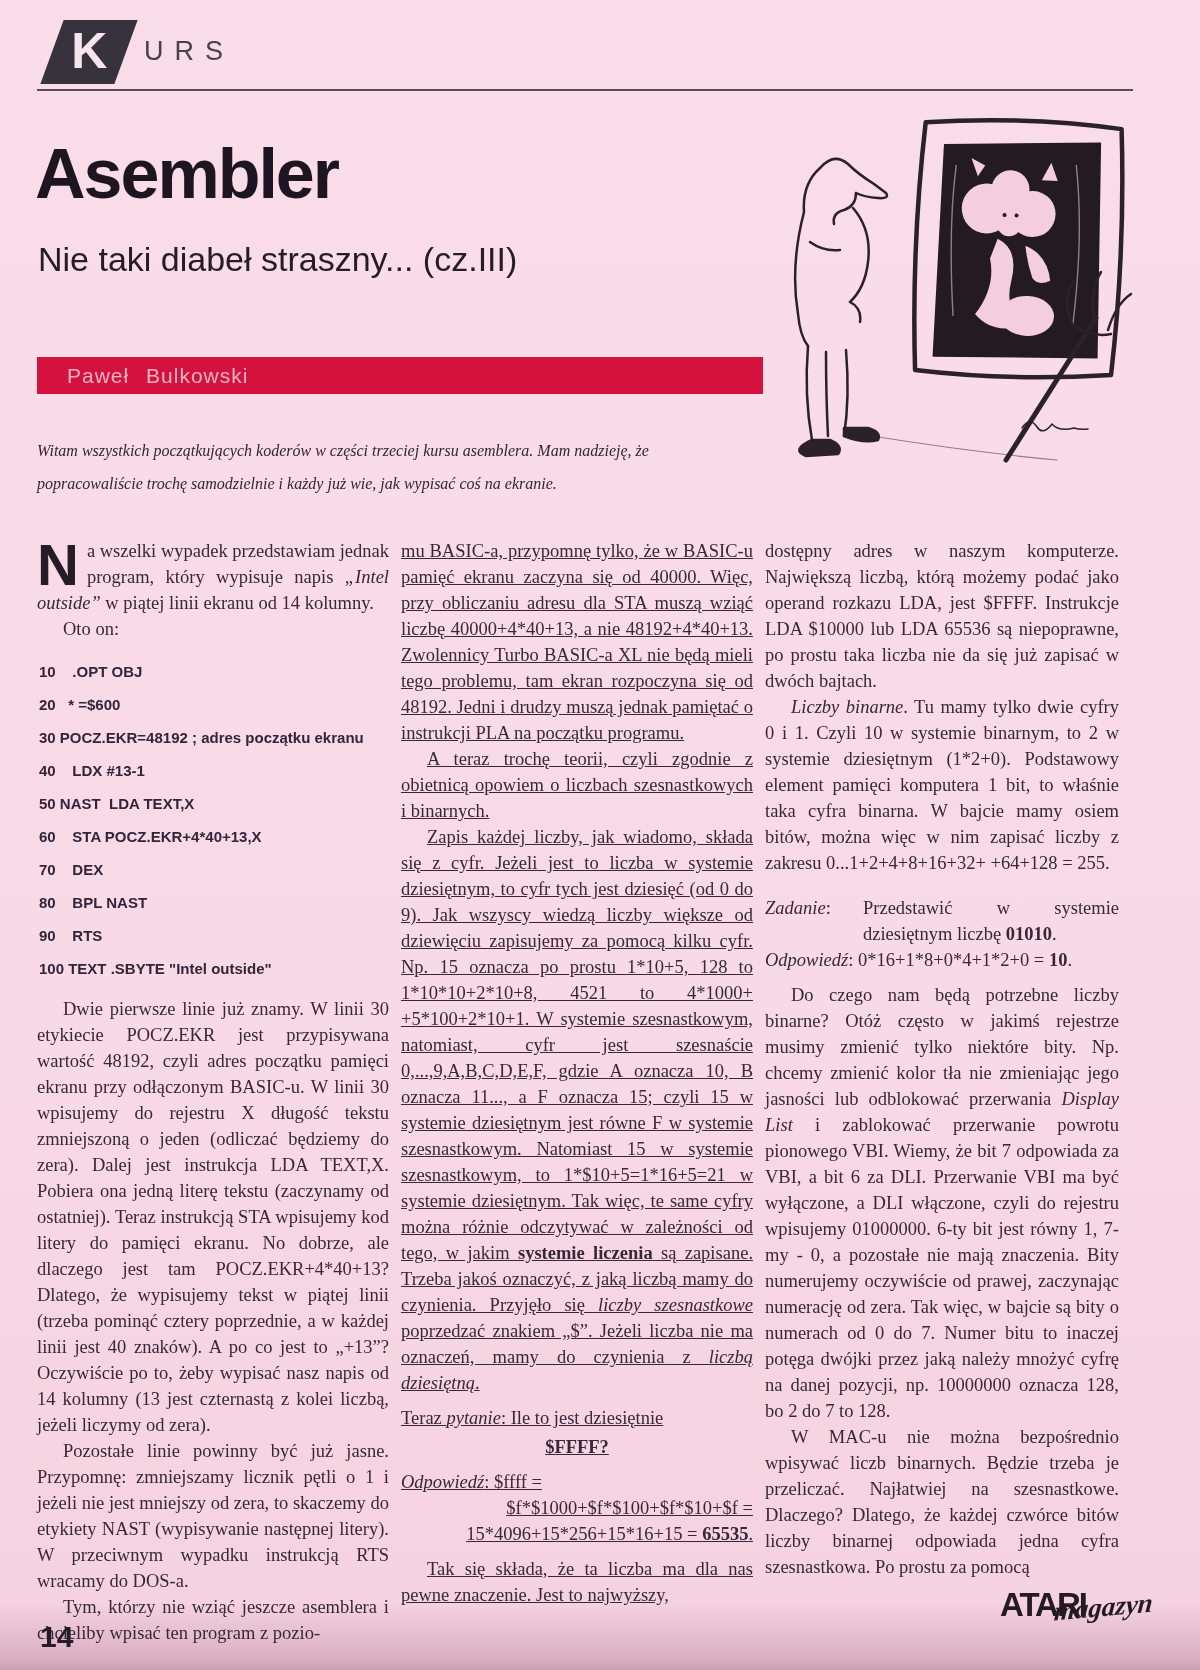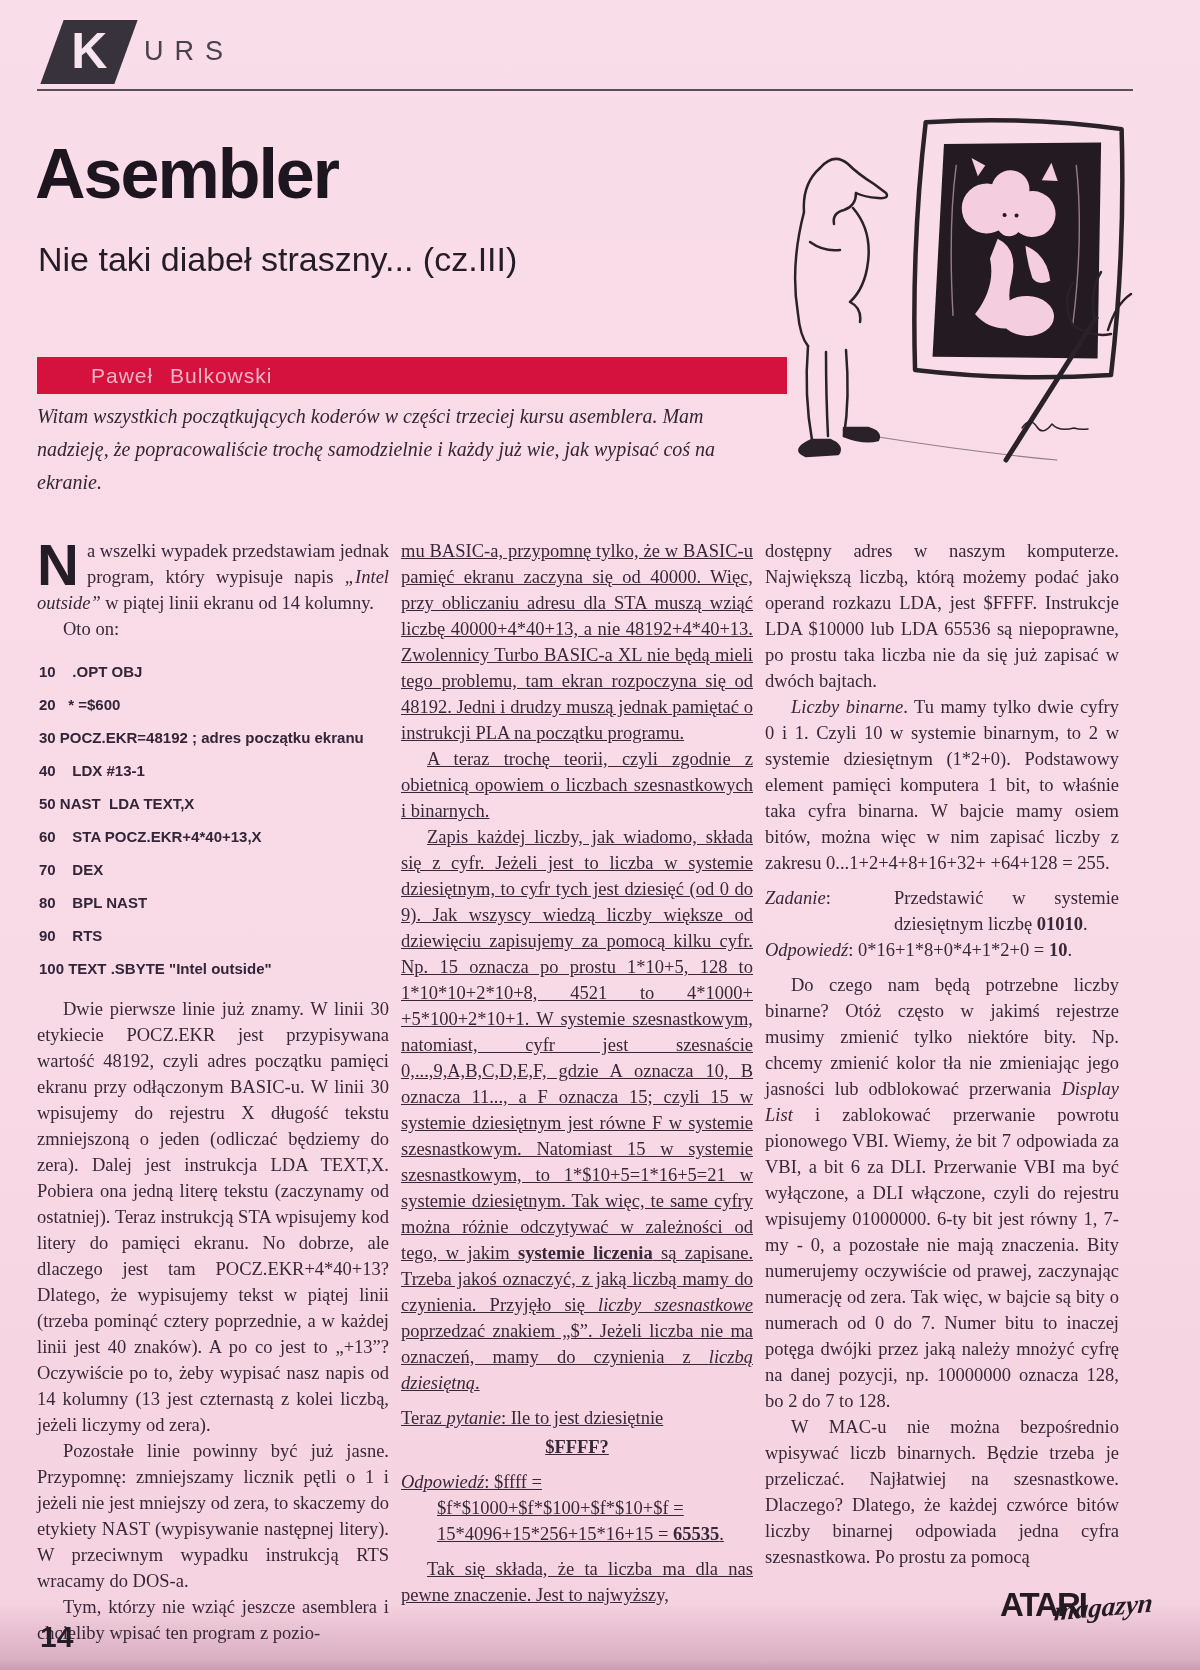--- a/index.html
+++ b/index.html
@@ -10,43 +10,43 @@
   .kurs-logo{position:absolute;left:52px;top:20px;width:74px;height:64px;background:#37323b;transform:skewX(-20deg);}
   .kurs-k{display:block;transform:skewX(20deg);color:#f7e4ed;font-family:"Liberation Sans",sans-serif;
           font-weight:900;font-size:50px;line-height:62px;text-align:center;}
   .kurs-rest{position:absolute;left:144px;top:36px;font-family:"Liberation Sans",sans-serif;
           font-size:27px;letter-spacing:11px;color:#49424c;}
   .header-rule{position:absolute;left:37px;top:89px;width:1096px;height:2px;background:#5a4d57;}
   .title{position:absolute;left:35px;top:134px;font-family:"Liberation Sans",sans-serif;font-weight:900;
           font-size:70px;letter-spacing:-2px;color:#1d1620;}
   .subtitle{position:absolute;left:38px;top:240px;font-family:"Liberation Sans",sans-serif;font-weight:normal;
           font-size:34px;color:#241c26;}
-  .author-bar{position:absolute;left:37px;top:357px;width:726px;height:37px;background:#d5123e;padding-left:24px;}
+  .author-bar{position:absolute;left:37px;top:357px;width:726px;height:37px;background:#d5123e;}
   .author-name{line-height:38px;padding-left:30px;color:#eeb4c4;font-family:"Liberation Sans",sans-serif;
           font-size:21px;word-spacing:10px;letter-spacing:1px;}
-  .intro{position:absolute;left:37px;top:400px;width:712px;font-style:italic;font-size:20px;
+  .intro{position:absolute;left:37px;top:434px;width:712px;font-style:italic;font-size:16px;
           line-height:33px;color:#332634;}
   .illustration{position:absolute;left:722px;top:104px;width:470px;height:384px;}
   
   .col{position:absolute;top:538px;width:352px;font-size:18.5px;line-height:26px;text-align:justify;}
   .col-1{left:37px;}
   .col-2{left:401px;text-decoration:underline;}
   .col-3{left:765px;width:354px;}
   .col p{margin:0;text-indent:26px;}
   .col p.cont{text-indent:0;}
   .dropcap{float:left;font-family:"Liberation Sans",sans-serif;font-weight:900;font-size:58px;
           line-height:44px;padding:5px 8px 0 0;color:#241c26;}
   .code{margin:13px 0 11px 2px;font-family:"Liberation Sans",sans-serif;font-weight:bold;font-size:15px;
           line-height:33px;color:#322439;white-space:pre;text-align:left;}
   .q-line{text-indent:0 !important;margin-top:9px !important;}
   .fff{text-align:center;font-weight:bold;text-indent:0 !important;margin:3px 0 !important;}
   .ans-head{text-indent:0 !important;margin-top:9px !important;}
-  .math{text-indent:0 !important;padding-left:36px;text-align:left;}
+  .math{text-indent:0 !important;padding-left:36px;text-align:right;}
   .after-block{margin-top:9px !important;}
-  .qa{display:flex;margin:9px 0 0;gap:31px;}
+  .qa{display:flex;margin:19px 0 0;}
   .qa-label{width:98px;flex:none;}
   .qa-body{flex:1;}
   .answer{text-indent:0 !important;margin-bottom:9px !important;}
   .seg-i{font-style:italic;}
   .seg-b{font-weight:bold;}
   
   .footer-num{position:absolute;left:40px;top:1590px;font-family:"Liberation Sans",sans-serif;
           font-weight:bold;font-size:30px;color:#241c26;margin-top:30px;}
   .footer-logo{position:absolute;left:1000px;top:1586px;white-space:nowrap;}
   .logo-bold{font-family:"Liberation Sans",sans-serif;font-weight:900;font-size:33px;letter-spacing:-2px;color:#241a22;}

